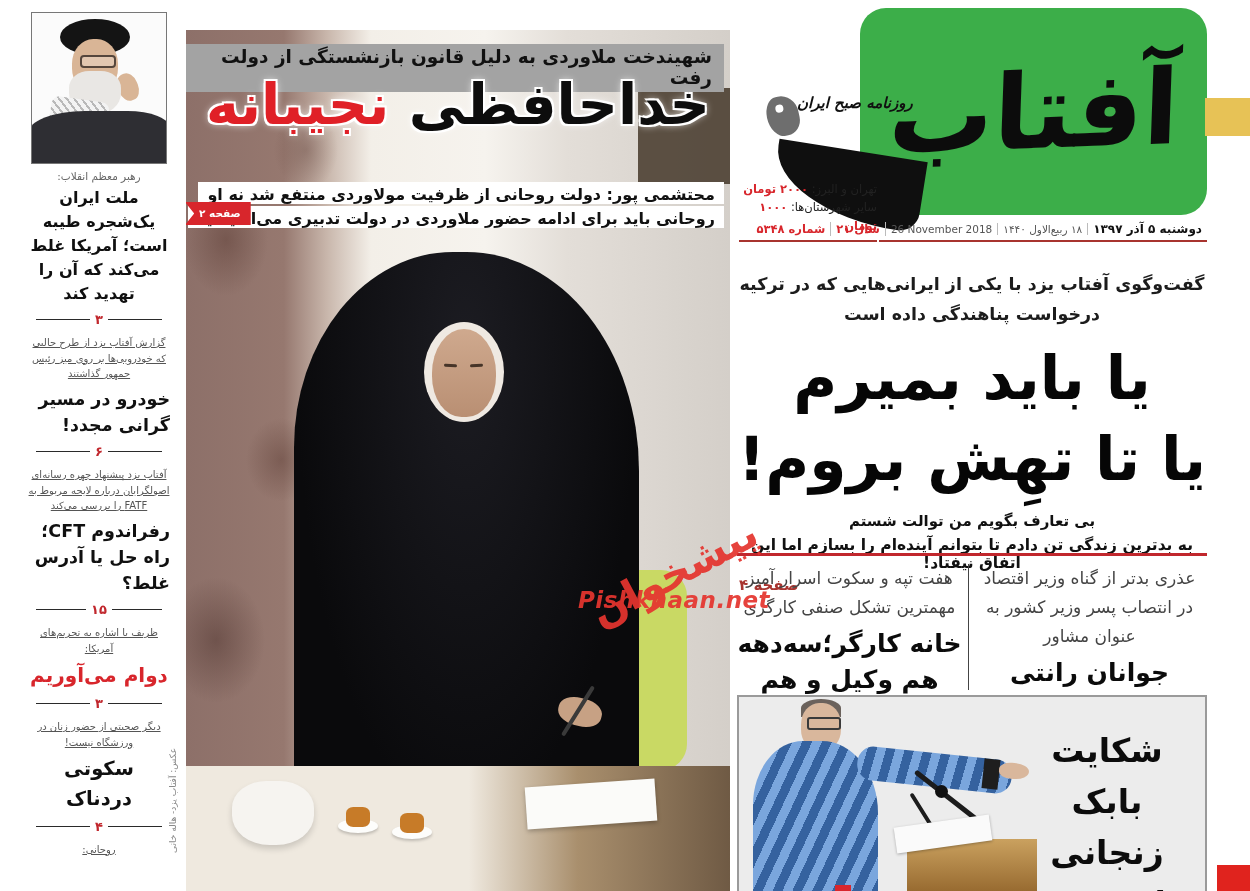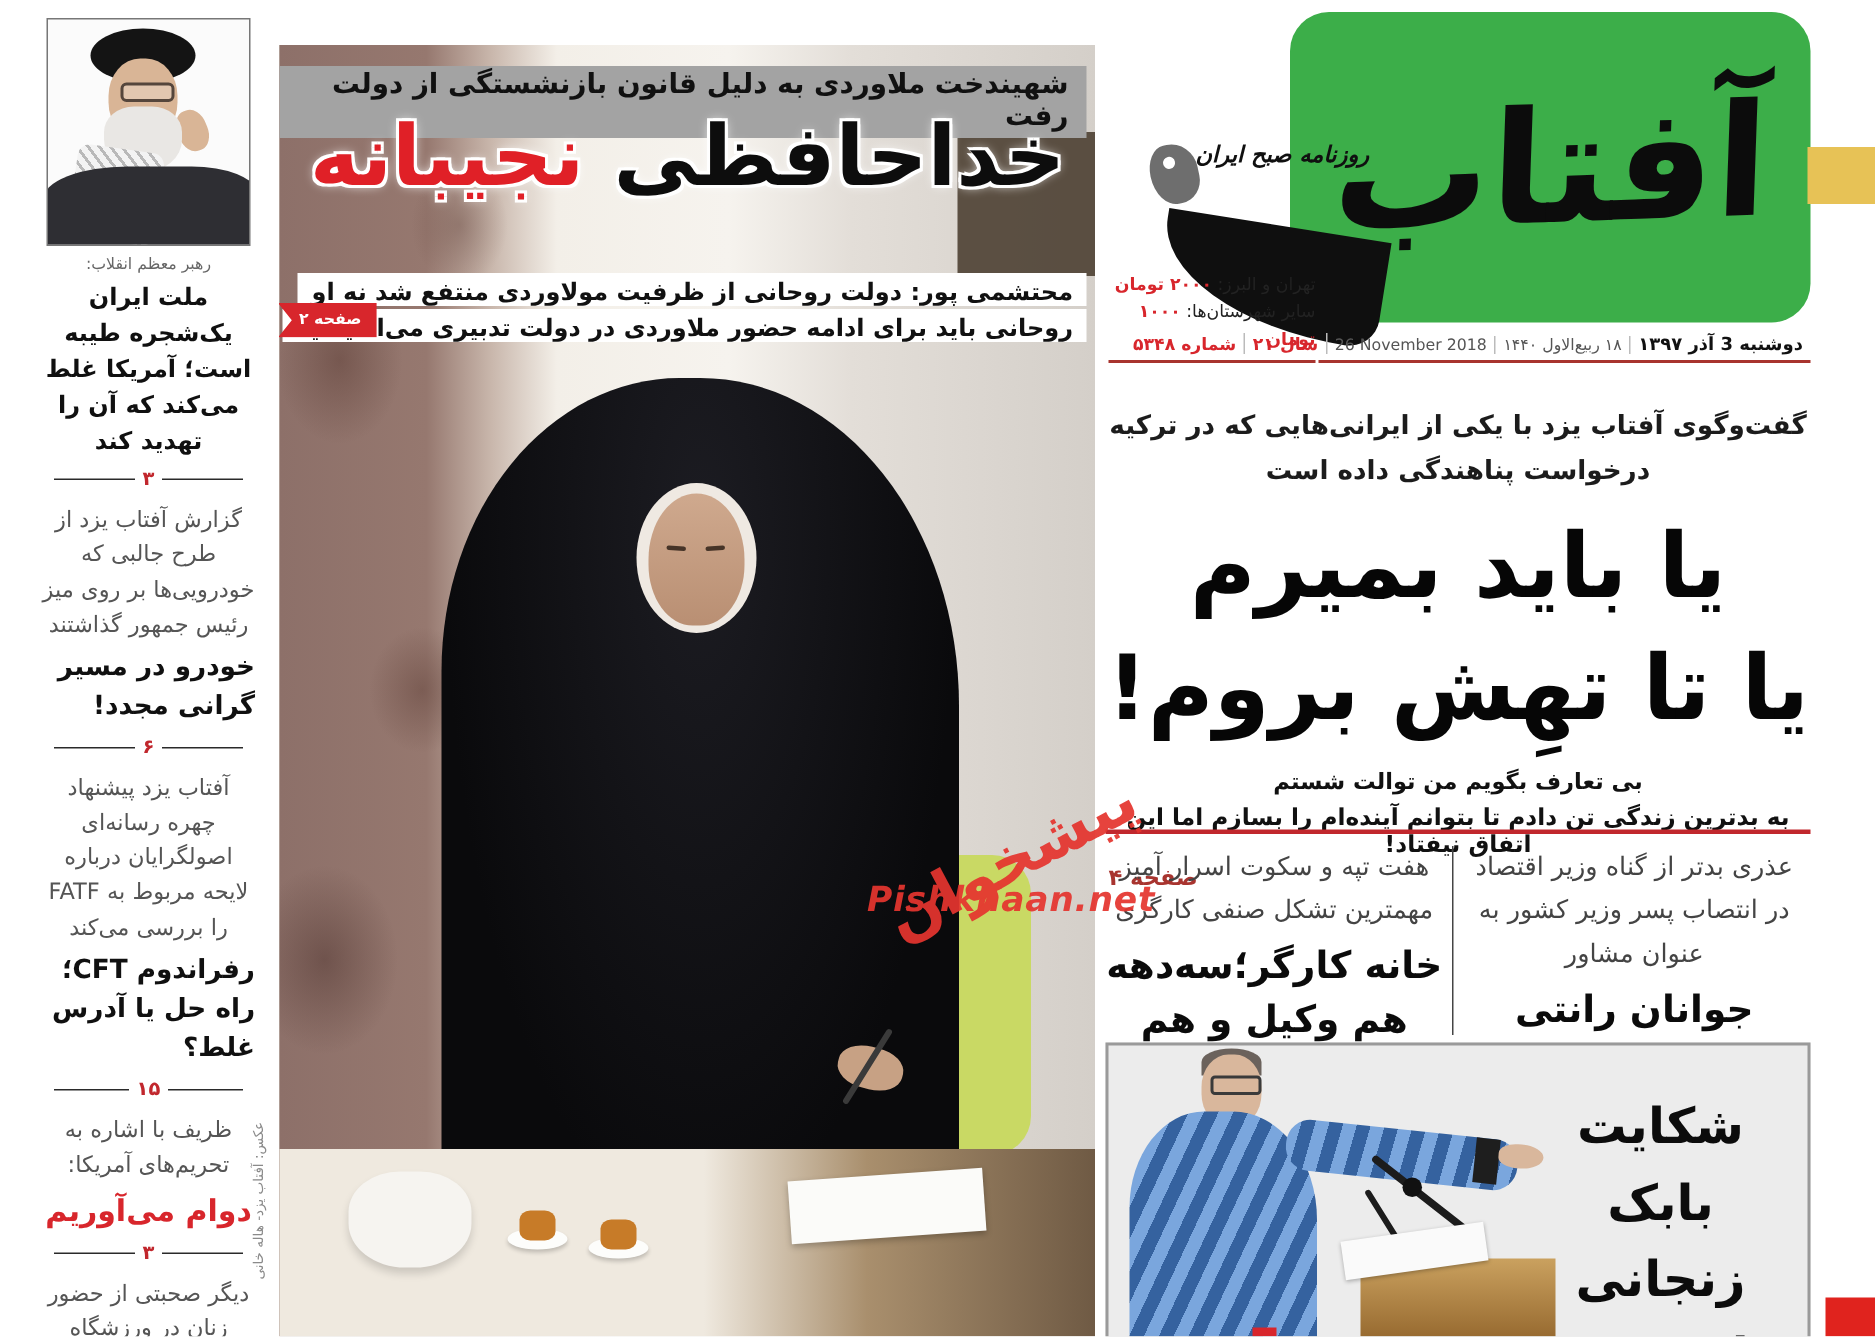--- a/index.html
+++ b/index.html
@@ -11,21 +11,21 @@
   .sidebar{position:absolute;left:28px;top:12px;width:142px;text-align:center;color:#111;}
   .photo-box{position:relative;width:134px;height:150px;margin:0 auto;border:1px solid #777;background:#fbfbfb;overflow:hidden;}
   .kh-turban{position:absolute;left:28px;top:6px;width:70px;height:36px;background:#141414;border-radius:50%;}
   .kh-face{position:absolute;left:40px;top:26px;width:46px;height:54px;background:#d9b596;border-radius:46%;}
   .kh-glasses{position:absolute;left:48px;top:42px;width:32px;height:9px;border:2px solid #55463c;border-radius:4px;background:rgba(255,255,255,.25);}
   .kh-beard{position:absolute;left:37px;top:58px;width:52px;height:44px;background:#e9e7e4;border-radius:40% 40% 52% 52%;}
   .kh-hand{position:absolute;left:86px;top:60px;width:20px;height:28px;background:#d9b596;border-radius:45%;transform:rotate(-22deg);}
   .kh-scarf{position:absolute;left:16px;top:86px;width:58px;height:62px;background:repeating-linear-gradient(45deg,#f3f3f3 0 4px,#b9b9b9 4px 6px);transform:rotate(8deg);border-radius:8px;}
   .kh-robe{position:absolute;left:-4px;top:98px;width:142px;height:56px;background:#2e2e33;border-radius:40% 30% 0 0;}
   .sb-cap{font-size:10.5px;color:#666;margin-top:6px;}
-  .sb-kicker{font-size:15px;line-height:1.55;color:#555;margin-top:9px;}
+  .sb-kicker{font-size:10px;line-height:1.55;color:#555;margin-top:9px;text-decoration:underline;}
   .sb-h{font-weight:bold;font-size:16px;line-height:1.5;color:#101010;margin-top:4px;}
   .sb-h.md{font-size:17.5px;text-align:right;}
   .sb-h.lg{font-size:19.5px;}
   .sb-h.red{color:#d8262c;font-size:20px;}
   .pagebar{display:flex;align-items:center;gap:5px;margin:7px 8px 2px 8px;}
   .pl{flex:1;height:1px;background:#2a2a2a;}
   .pn{color:#c1272d;font-weight:bold;font-size:13px;line-height:1;}
 
   
   .vcredit{position:absolute;left:168px;top:748px;height:143px;writing-mode:vertical-rl;transform:rotate(180deg);
@@ -229,21 +229,21 @@
         <span class="mast-logo">آفتاب</span>
       </div>
       <div class="mast-swash"></div>
       <div class="stamp"></div>
       <div class="mast-tagline">روزنامه صبح ایران</div>
       <div class="prices">
         <div><span>تهران و البرز:</span> <span class="v">۲۰۰۰ تومان</span></div>
         <div><span>سایر شهرستان‌ها:</span> <span class="v">۱۰۰۰ تومان</span></div>
       </div>
       <div class="dateline">
-        <span class="dl bold">دوشنبه 3 آذر ۱۳۹۷</span>
+        <span class="dl bold">دوشنبه ۵ آذر ۱۳۹۷</span>
         <span class="dl">۱۸ ربیع‌الاول ۱۴۴۰</span>
         <span class="dl ltr">26 November 2018</span>
         <span class="dl red">سال ۲۱</span>
         <span class="dl red">شماره ۵۳۴۸</span>
       </div>
     </div>
 
     <div class="asylum">
       <div class="as-kicker">
         <div>گفت‌وگوی آفتاب یزد با یکی از ایرانی‌هایی که در ترکیه</div>

